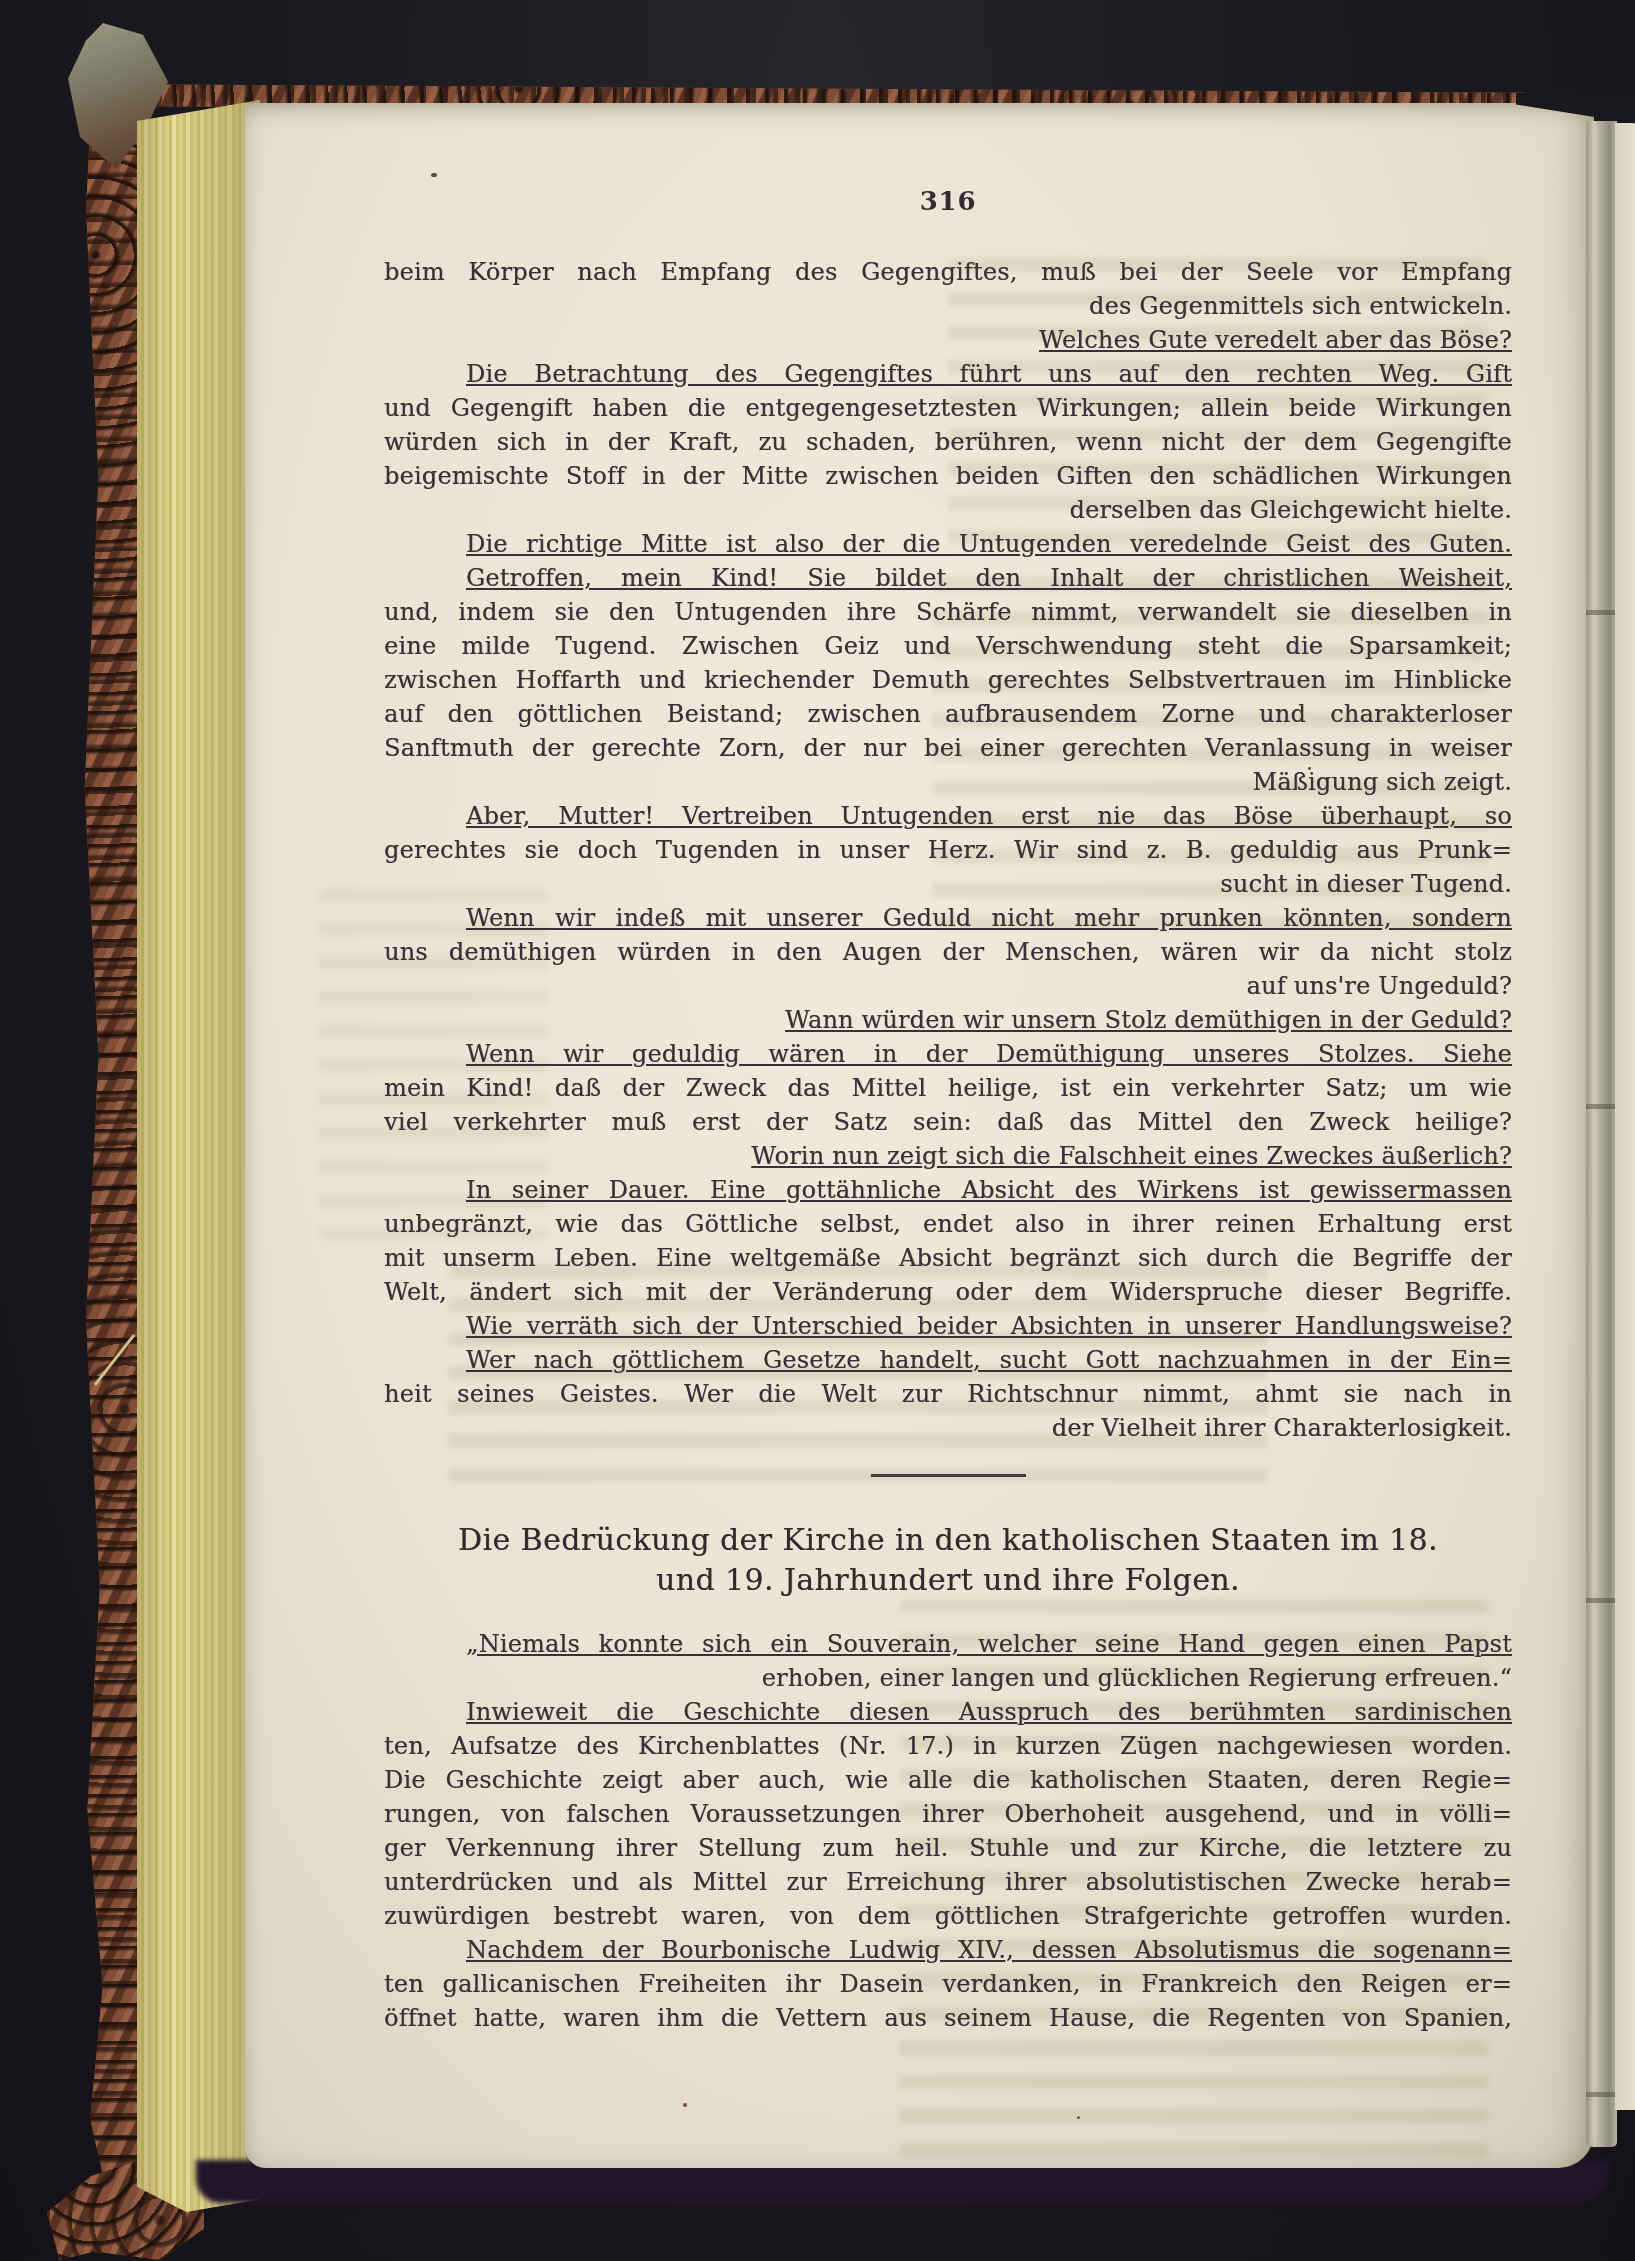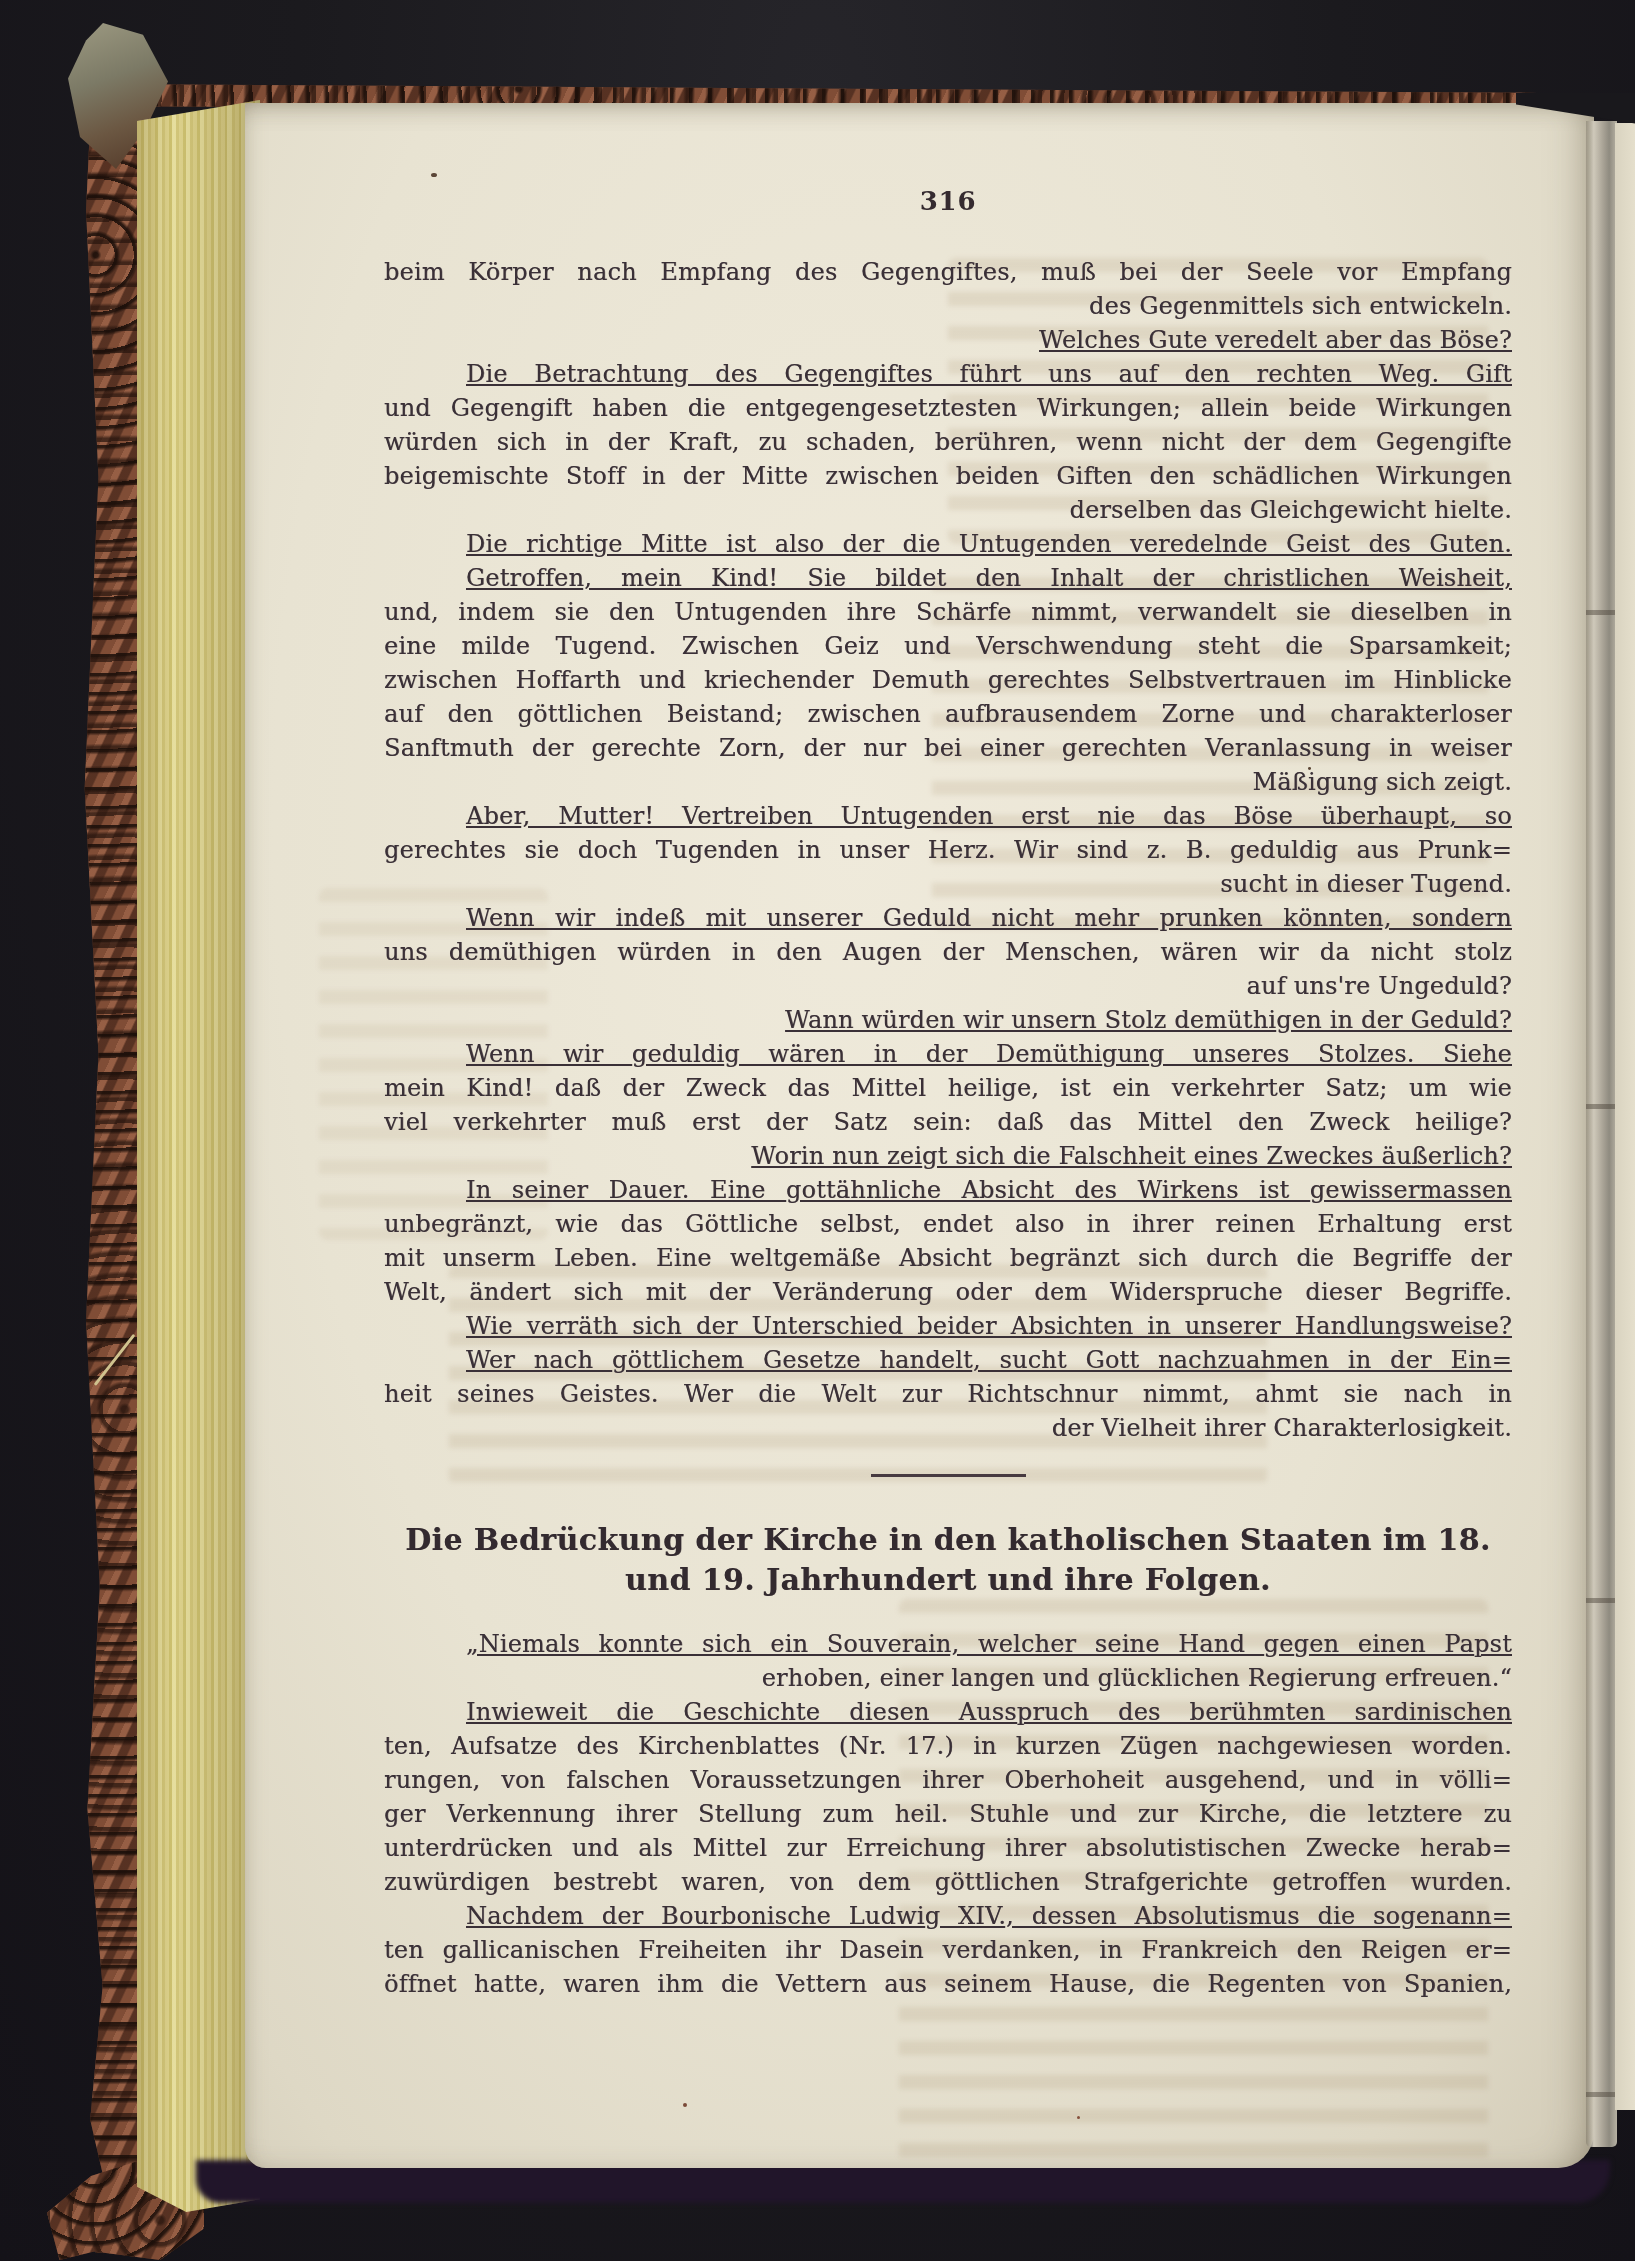--- a/index.html
+++ b/index.html
@@ -53,21 +53,21 @@
   #page-number{left:384px;top:186px;width:1128px;text-align:center;
     font-size:26px;font-weight:bold;color:#352b30;letter-spacing:0.8px;}
   #text-column{left:384px;top:255px;width:1128px;color:#3a3037;
     font-size:24px;line-height:34px;letter-spacing:0.2px;
     text-shadow:0.4px 0 0 rgba(56,46,52,0.55);}
   .para{margin:0;}
   .line{height:34px;overflow:hidden;text-align:right;}
   .line.j{text-align:justify;text-align-last:justify;text-justify:inter-word;}
   .line.ind{text-indent:82px;text-decoration:underline;}
   .divider{width:155px;height:2.5px;background:#473a40;margin:29px auto 0;}
-  .heading{font-weight:bold;font-size:30px;line-height:40px;text-align:center;
+  .heading{font-weight:normal;font-size:30px;line-height:40px;text-align:center;
     margin-top:43px;letter-spacing:0.4px;color:#332a2f;}
 </style>
 </head>
 <body>
 
 <div class="abs marble" id="cover-left"></div>
 <div class="abs marble" id="cover-top"></div>
 <div class="abs" id="cover-flap-top"></div>
 <div class="abs marble" id="cover-flap-bottom"></div>
 <div class="abs" id="page-edges"></div>
@@ -154,20 +154,21 @@
       <div>Die Bedrückung der Kirche in den katholischen Staaten im 18.</div>
       <div>und 19. Jahrhundert und ihre Folgen.</div>
     </div>
     <div class="para" style="margin-top: 27px;">
       <div class="line j ind">„Niemals konnte sich ein Souverain, welcher seine Hand gegen einen Papst</div>
       <div class="line">erhoben, einer langen und glücklichen Regierung erfreuen.“</div>
     </div>
     <div class="para">
       <div class="line j ind">Inwieweit die Geschichte diesen Ausspruch des berühmten sardinischen</div>
       <div class="line j">ten, Aufsatze des Kirchenblattes (Nr. 17.) in kurzen Zügen nachgewiesen worden.</div>
+      <div class="line j">Die Geschichte zeigt aber auch, wie alle die katholischen Staaten, deren Regie=</div>
       <div class="line j">rungen, von falschen Voraussetzungen ihrer Oberhoheit ausgehend, und in völli=</div>
       <div class="line j">ger Verkennung ihrer Stellung zum heil. Stuhle und zur Kirche, die letztere zu</div>
       <div class="line j">unterdrücken und als Mittel zur Erreichung ihrer absolutistischen Zwecke herab=</div>
       <div class="line j">zuwürdigen bestrebt waren, von dem göttlichen Strafgerichte getroffen wurden.</div>
     </div>
     <div class="para">
       <div class="line j ind">Nachdem der Bourbonische Ludwig XIV., dessen Absolutismus die sogenann=</div>
       <div class="line j">ten gallicanischen Freiheiten ihr Dasein verdanken, in Frankreich den Reigen er=</div>
       <div class="line j">öffnet hatte, waren ihm die Vettern aus seinem Hause, die Regenten von Spanien,</div>
     </div>

